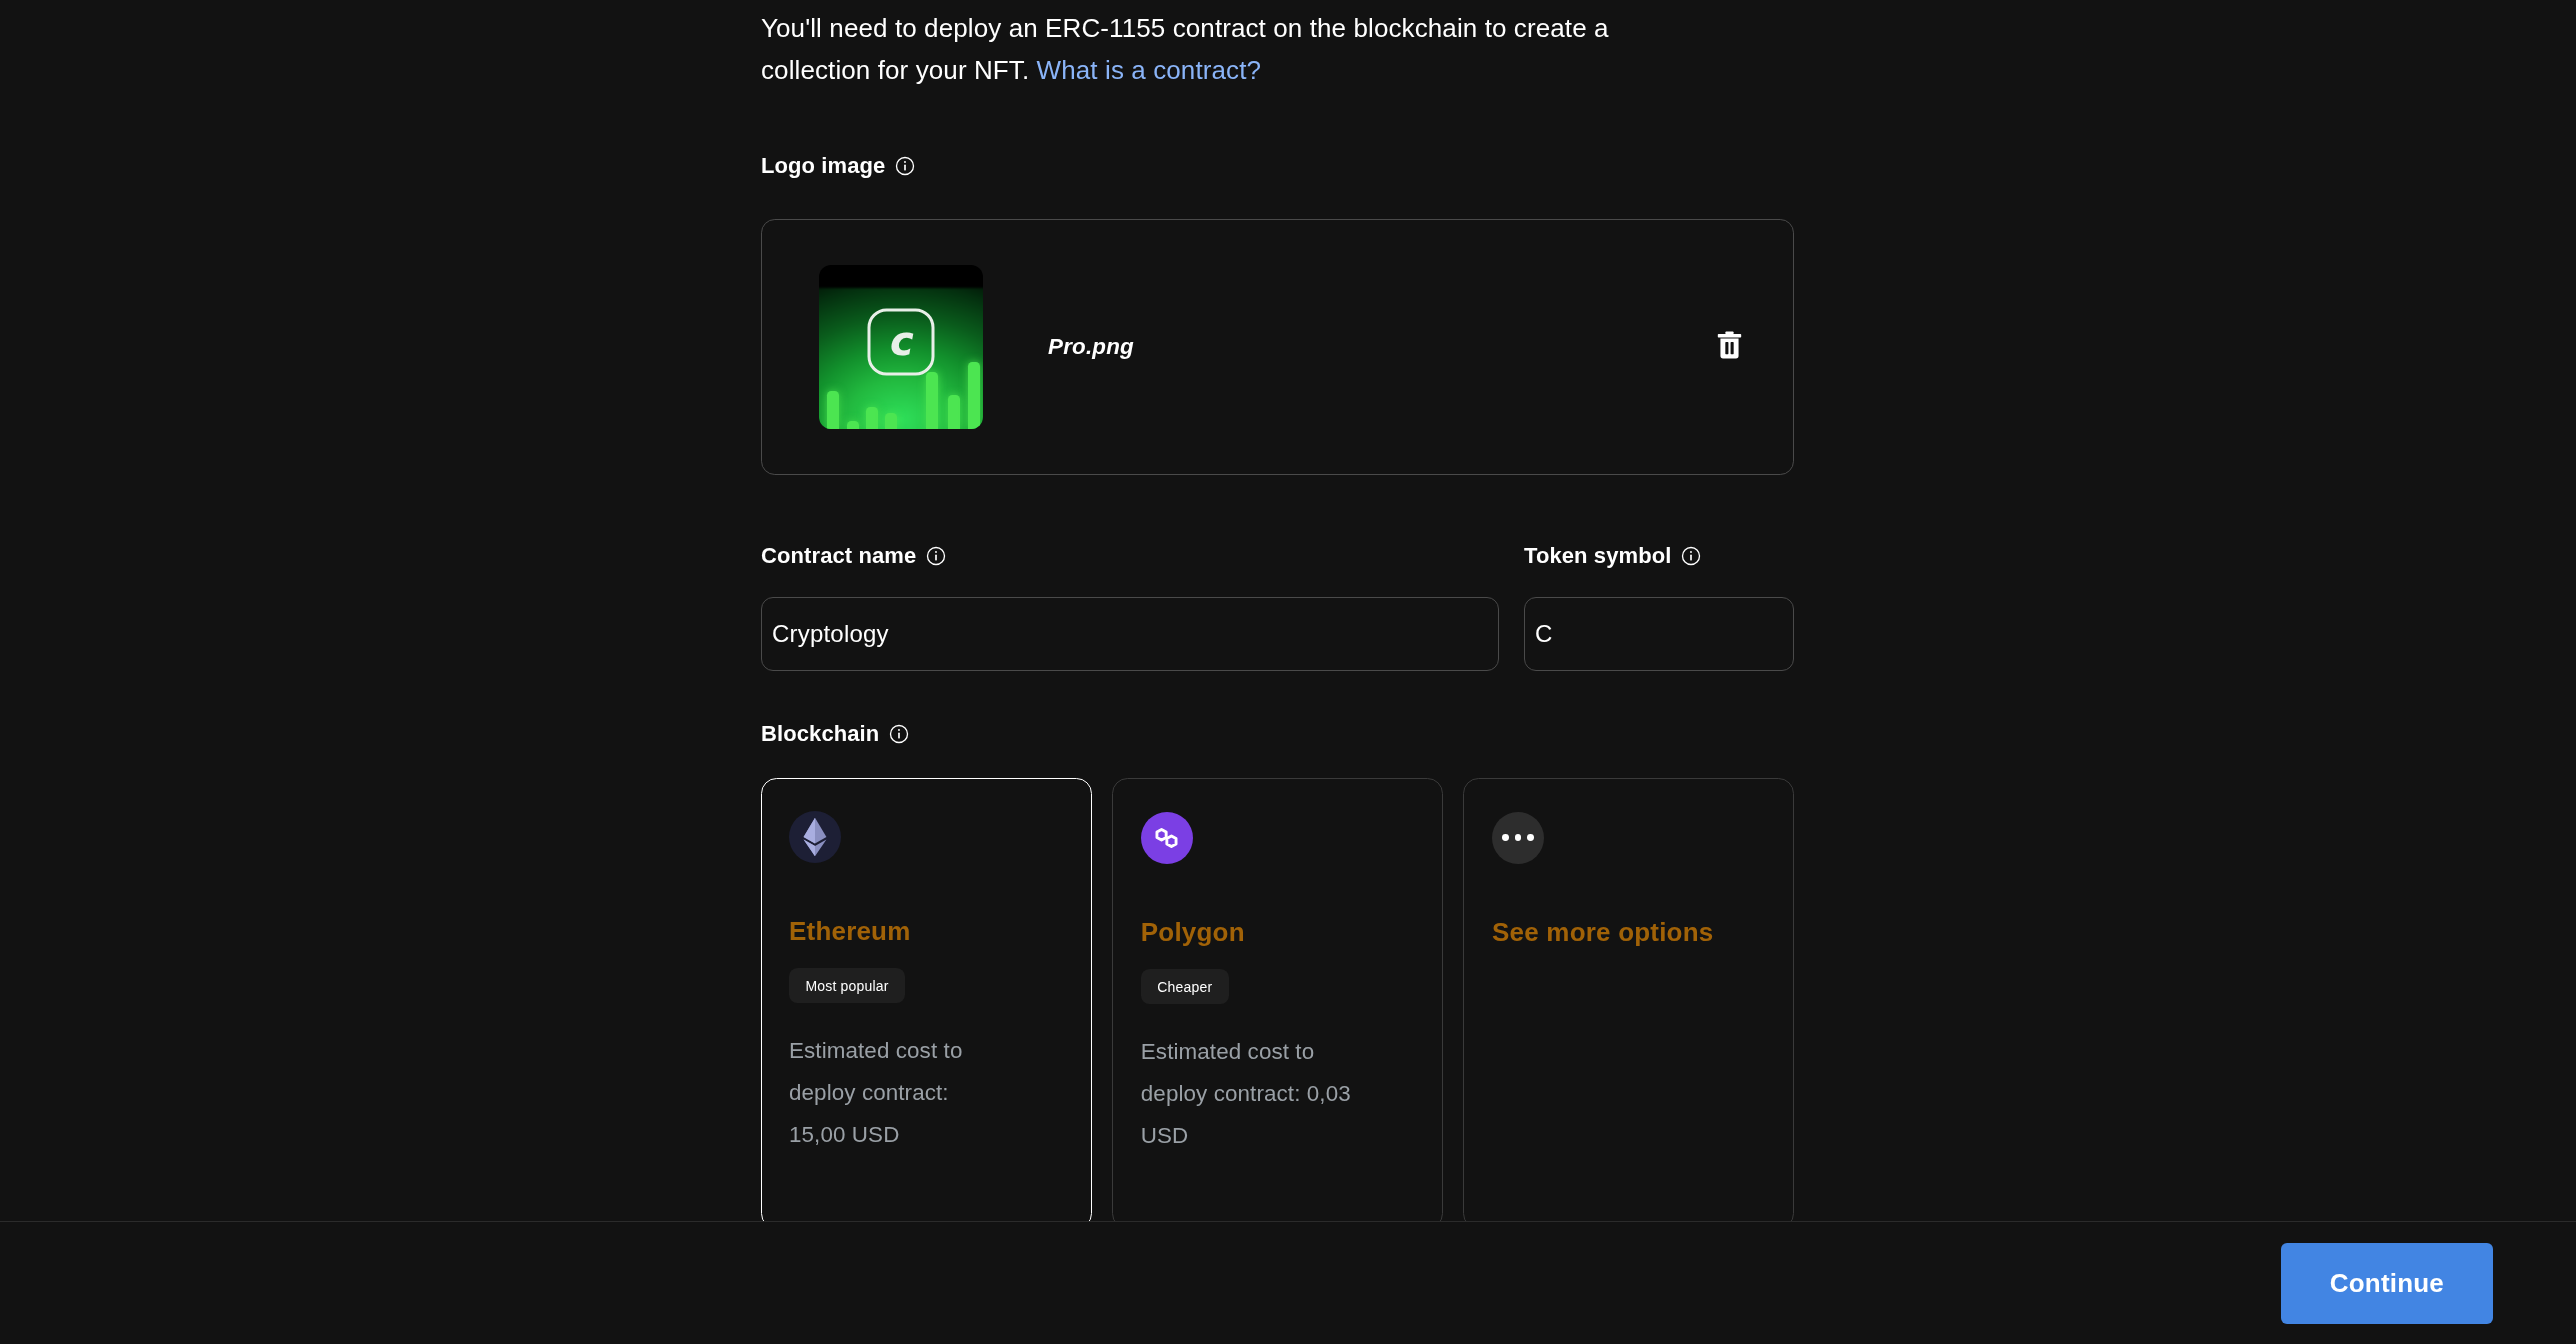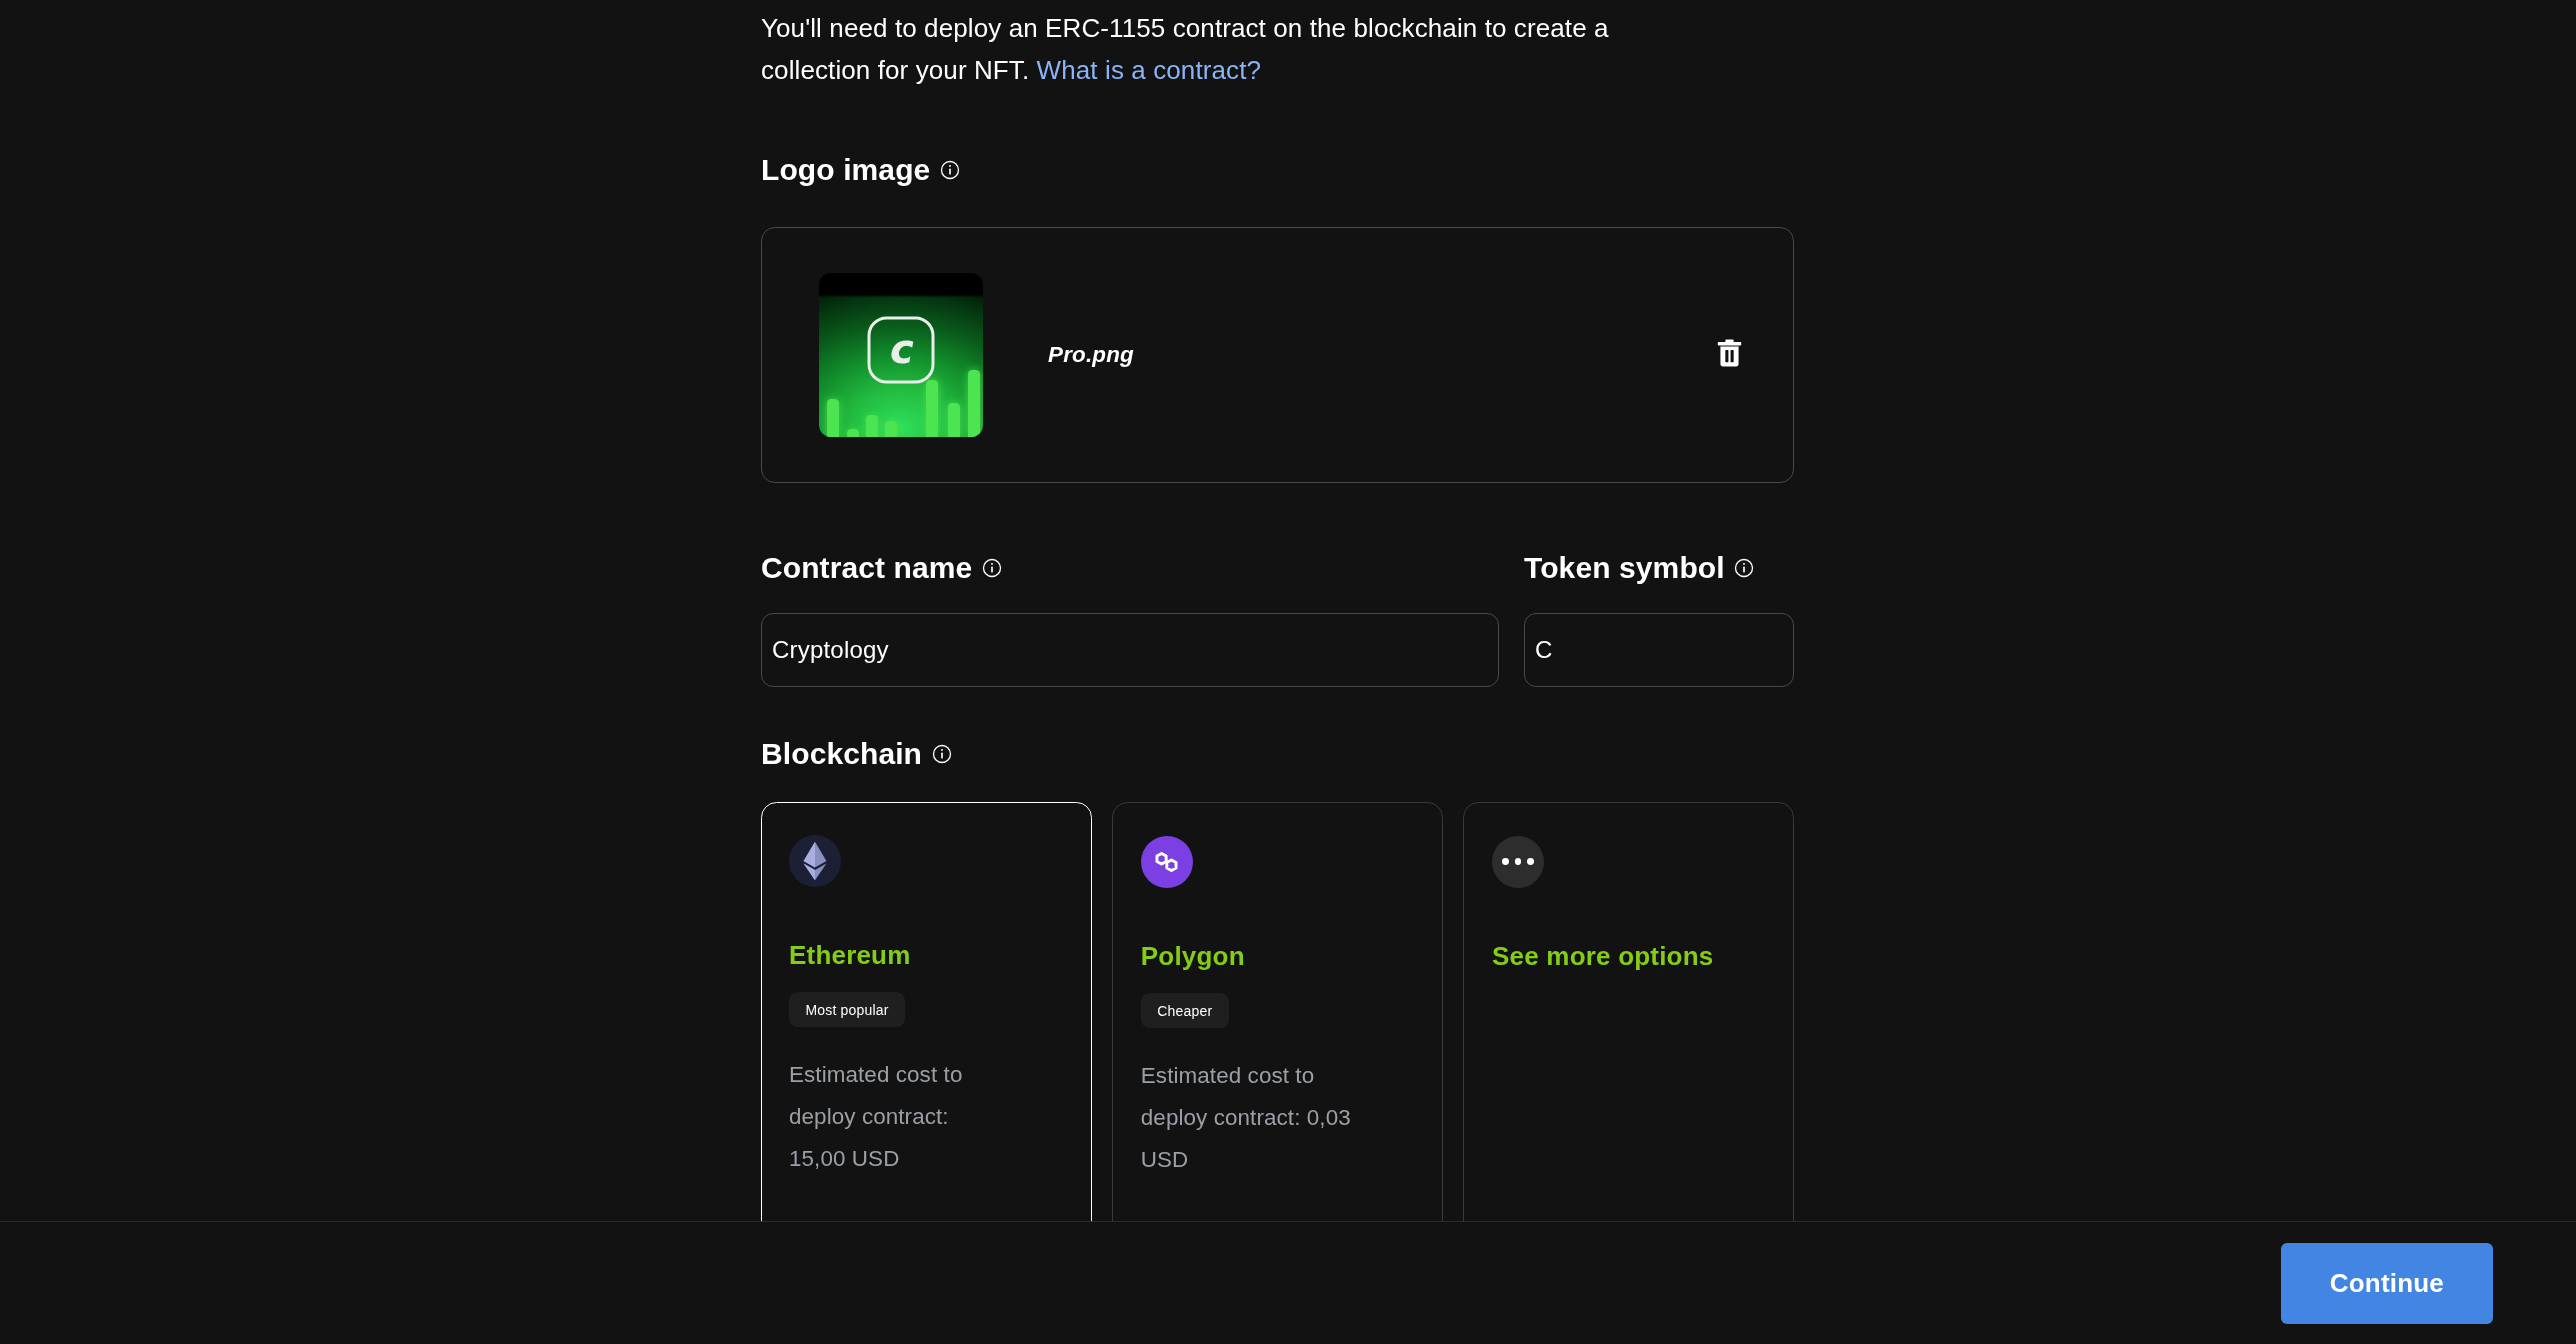--- a/index.html
+++ b/index.html
@@ -40,21 +40,21 @@
     color: #8ab4f8;
     text-decoration: none;
     cursor: pointer;
   }
 
   
   .field-label {
     display: flex;
     align-items: center;
     gap: 9.5px;
-    font-size: 30px;
+    font-size: 22px;
     font-weight: bold;
     color: #ffffff;
     letter-spacing: 0.1px;
   }
 
   .info-icon {
     display: inline-flex;
     align-items: center;
     justify-content: center;
     width: 20px;
@@ -214,21 +214,21 @@
   .dots span {
     width: 6.9px; height: 6.9px; border-radius: 50%;
     background: #ffffff;
     display: block;
   }
 
   .chain-name {
     margin-top: 53px;
     font-size: 26px;
     font-weight: bold;
-    color: #84cc16;
+    color: #a16207;
     letter-spacing: 0.2px;
   }
 
   .chain-badge {
     display: inline-block;
     margin-top: 21.5px;
     background: #1f1f1f;
     border-radius: 8.6px;
     padding: 9.5px 16.4px;
     font-size: 14px;

